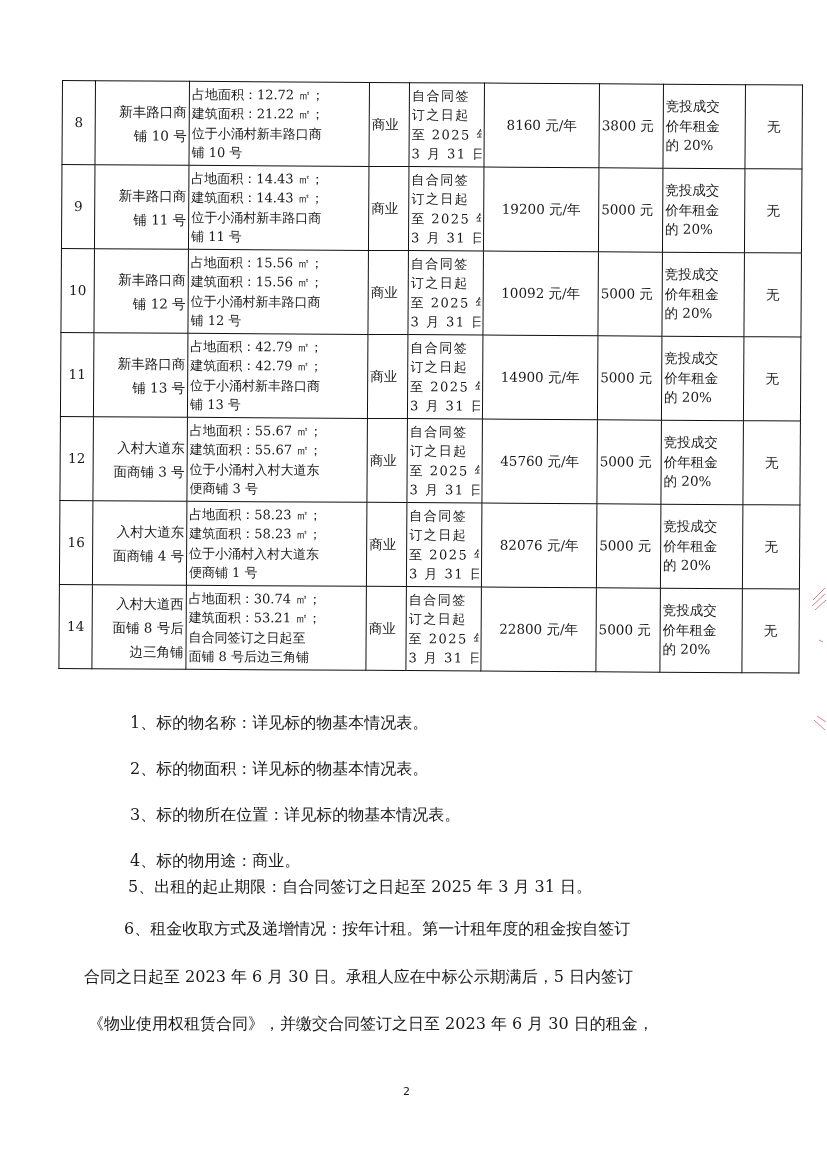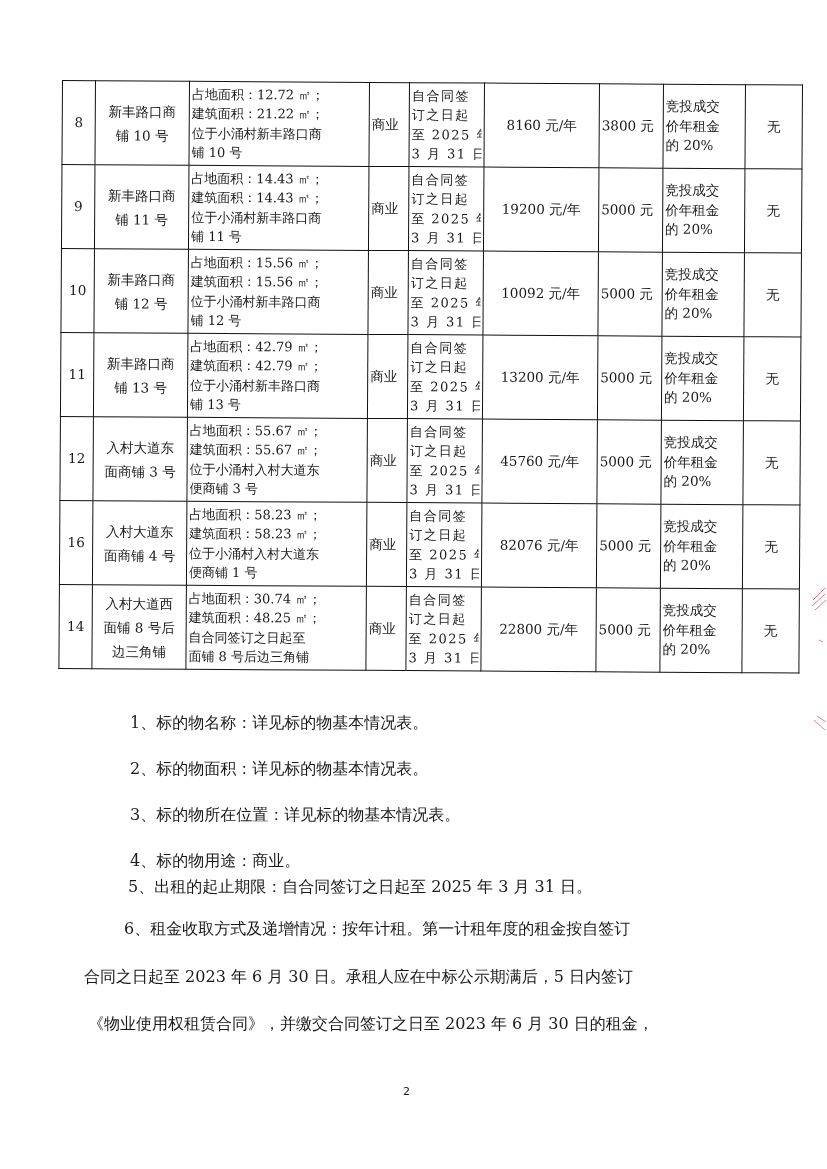--- a/index.html
+++ b/index.html
@@ -15,21 +15,21 @@
     font-size: 13.5px; line-height: 19.5px;
     transform: rotate(0.35deg); transform-origin: left top;
   }
   table.lease td {
     border: 1.6px solid #111;
     padding: 0 2px;
     vertical-align: middle;
     height: 83px;
   }
   td.c-no { text-align: center; }
-  td.c-name { text-align: center; padding-left: 3px; line-height: 24px; }
+  td.c-name { text-align: right; padding-left: 3px; line-height: 24px; }
   td.c-area { text-align: left; line-height: 19.5px; font-size: 13px; }
   td.c-use { }
   td.c-term { text-align: left; line-height: 19.5px; letter-spacing: 1.5px; font-size: 13px; }
   td.c-rent { text-align: center; }
   td.c-deposit { }
   td.c-incr { text-align: left; line-height: 19.5px; border-radius: 8px; }
   td.c-other { text-align: center; }
   .area-line, .term-line, .incr-line, .name-line { display: block; white-space: nowrap; overflow: hidden; }
   .body-text {
     position: absolute; left: 0; width: 827px;
@@ -160,21 +160,21 @@
             <span class="area-line">位于小涌村新丰路口商</span>
             <span class="area-line">铺 13 号</span>
           </td>
           <td class="c-use">商业</td>
           <td class="c-term">
             <span class="term-line">自合同签</span>
             <span class="term-line">订之日起</span>
             <span class="term-line">至 2025 年</span>
             <span class="term-line">3 月 31 日</span>
           </td>
-          <td class="c-rent">13200 元/年</td>
+          <td class="c-rent">14900 元/年</td>
           <td class="c-deposit">5000 元</td>
           <td class="c-incr">
             <span class="incr-line">竞投成交</span>
             <span class="incr-line">价年租金</span>
             <span class="incr-line">的 20%</span>
           </td>
           <td class="c-other">无</td>
         </tr>
         <tr>
           <td class="c-no">12</td>
@@ -234,21 +234,21 @@
         </tr>
         <tr>
           <td class="c-no">14</td>
           <td class="c-name">
             <span class="name-line">入村大道西</span>
             <span class="name-line">面铺 8 号后</span>
             <span class="name-line">边三角铺</span>
           </td>
           <td class="c-area">
             <span class="area-line">占地面积：30.74 ㎡；</span>
-            <span class="area-line">建筑面积：48.25 ㎡；</span>
+            <span class="area-line">建筑面积：53.21 ㎡；</span>
             <span class="area-line">自合同签订之日起至</span>
             <span class="area-line">面铺 8 号后边三角铺</span>
           </td>
           <td class="c-use">商业</td>
           <td class="c-term">
             <span class="term-line">自合同签</span>
             <span class="term-line">订之日起</span>
             <span class="term-line">至 2025 年</span>
             <span class="term-line">3 月 31 日</span>
           </td>

